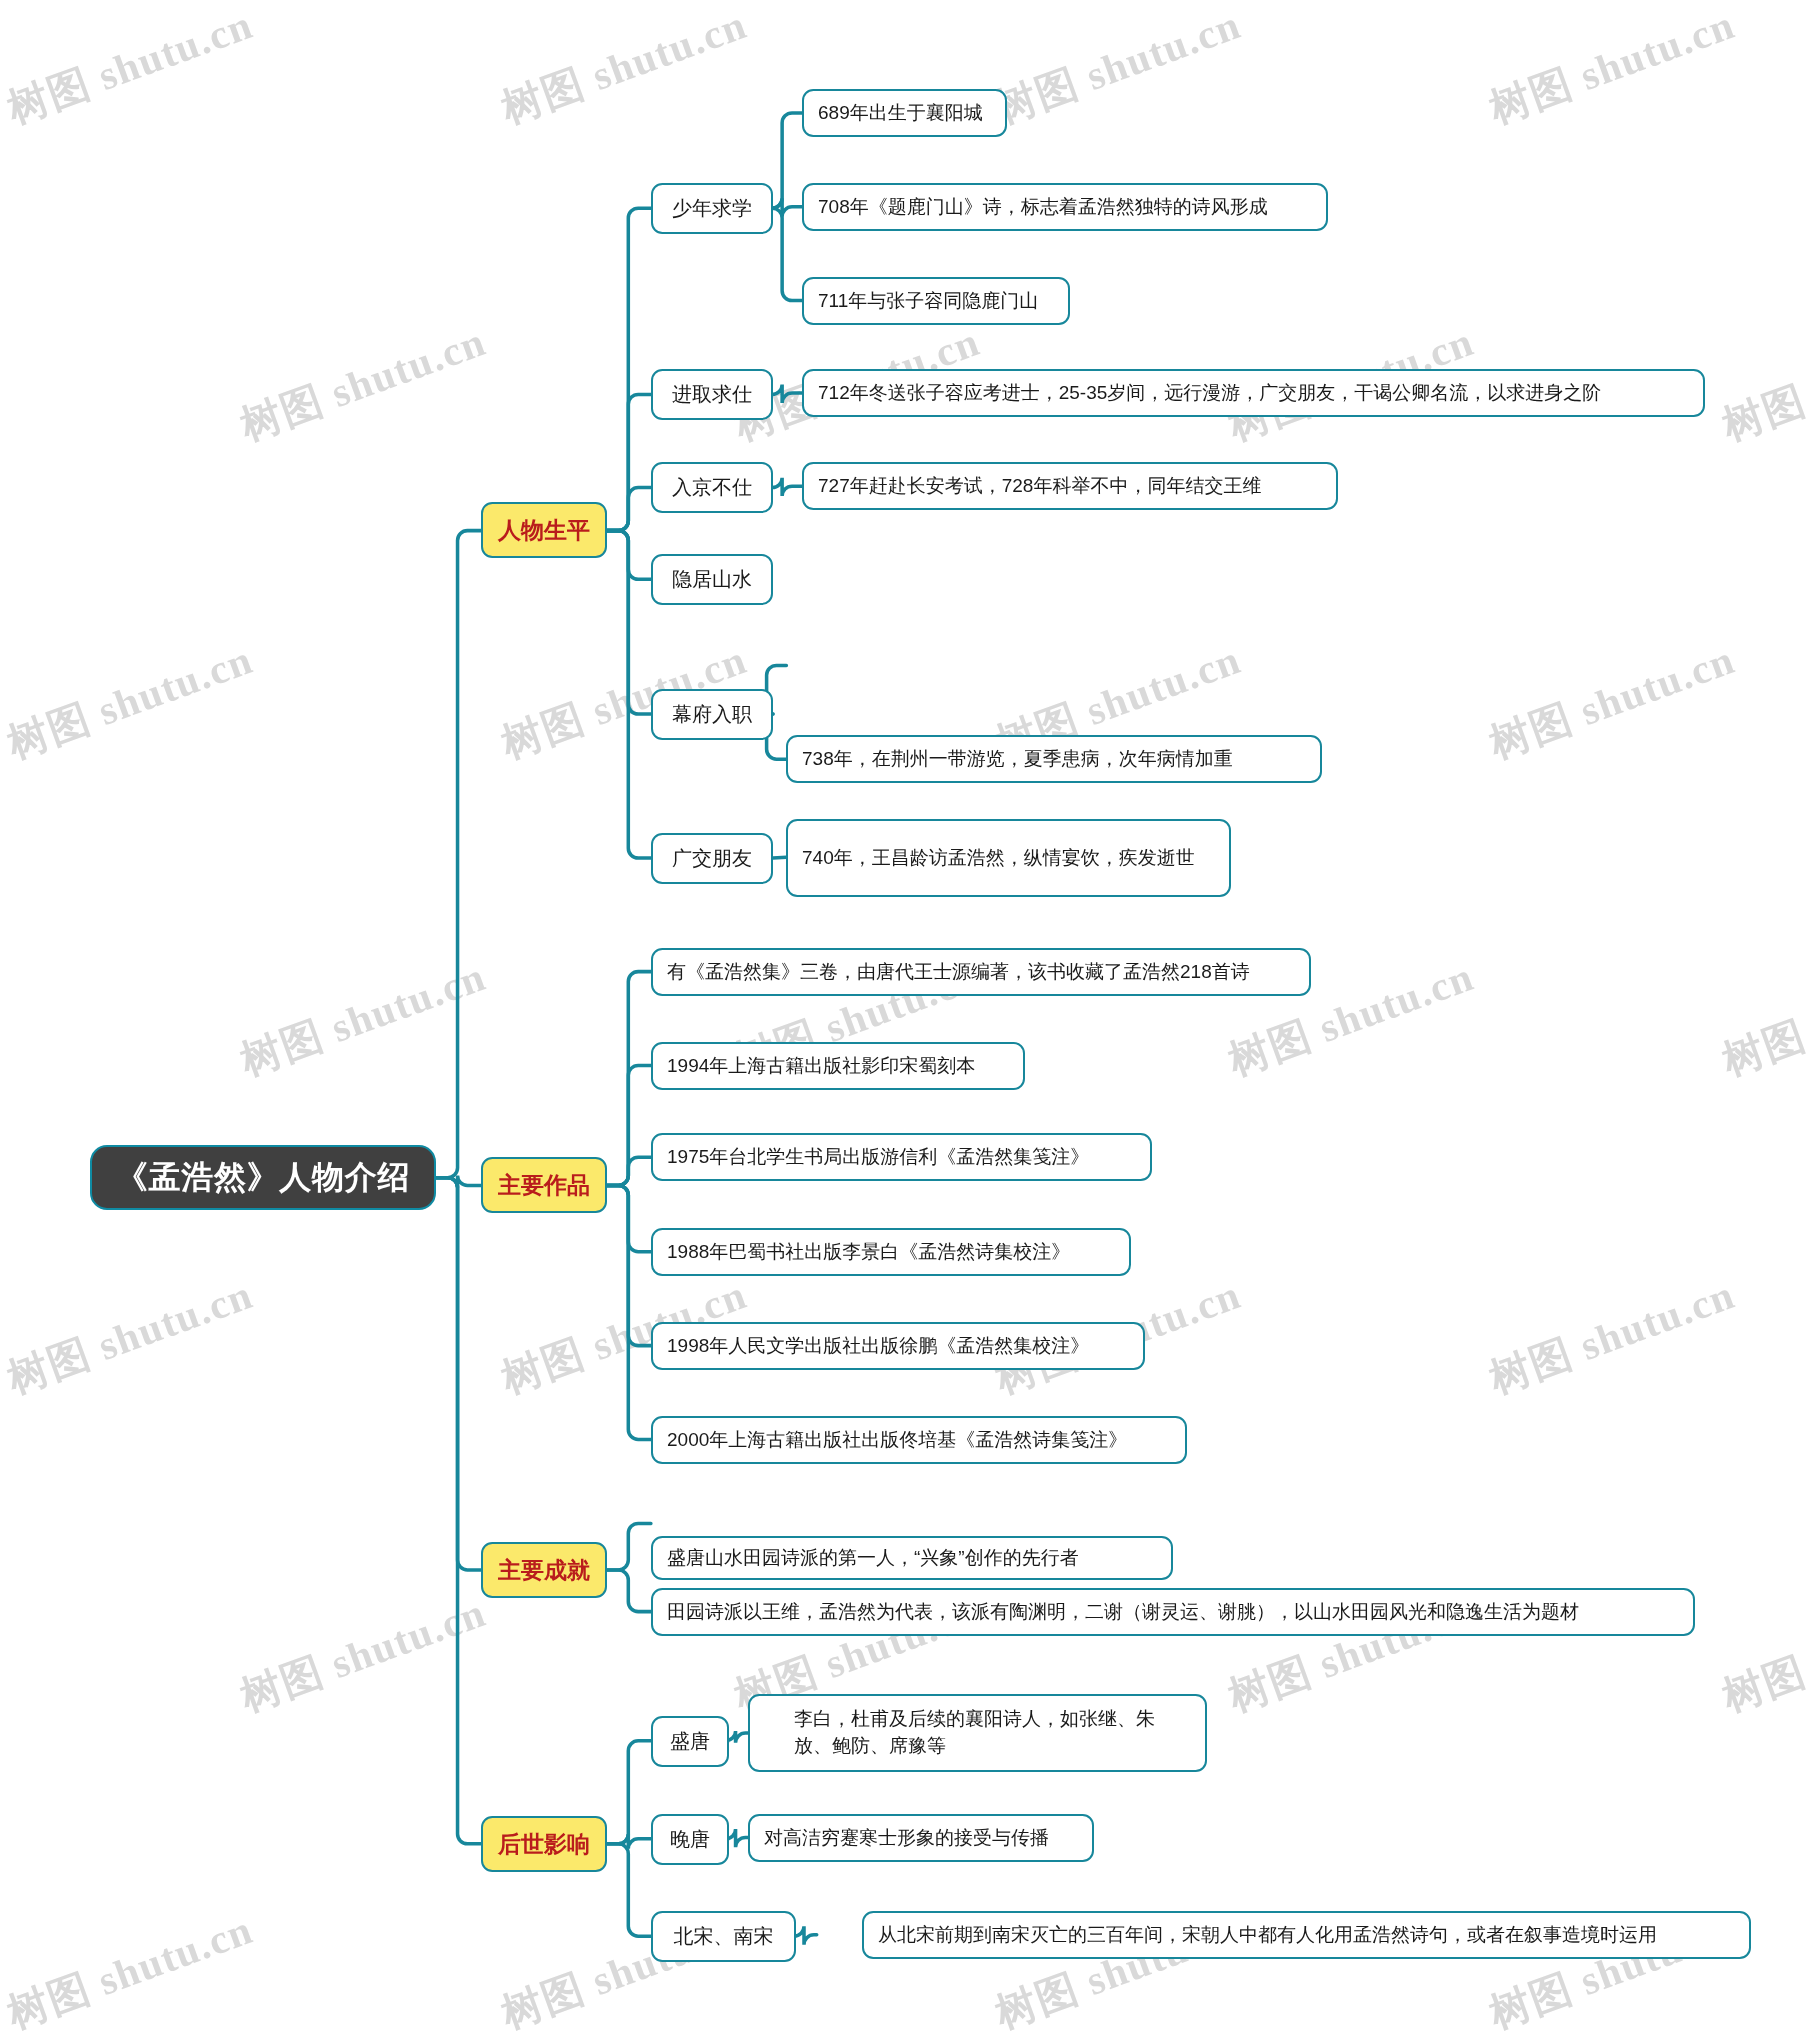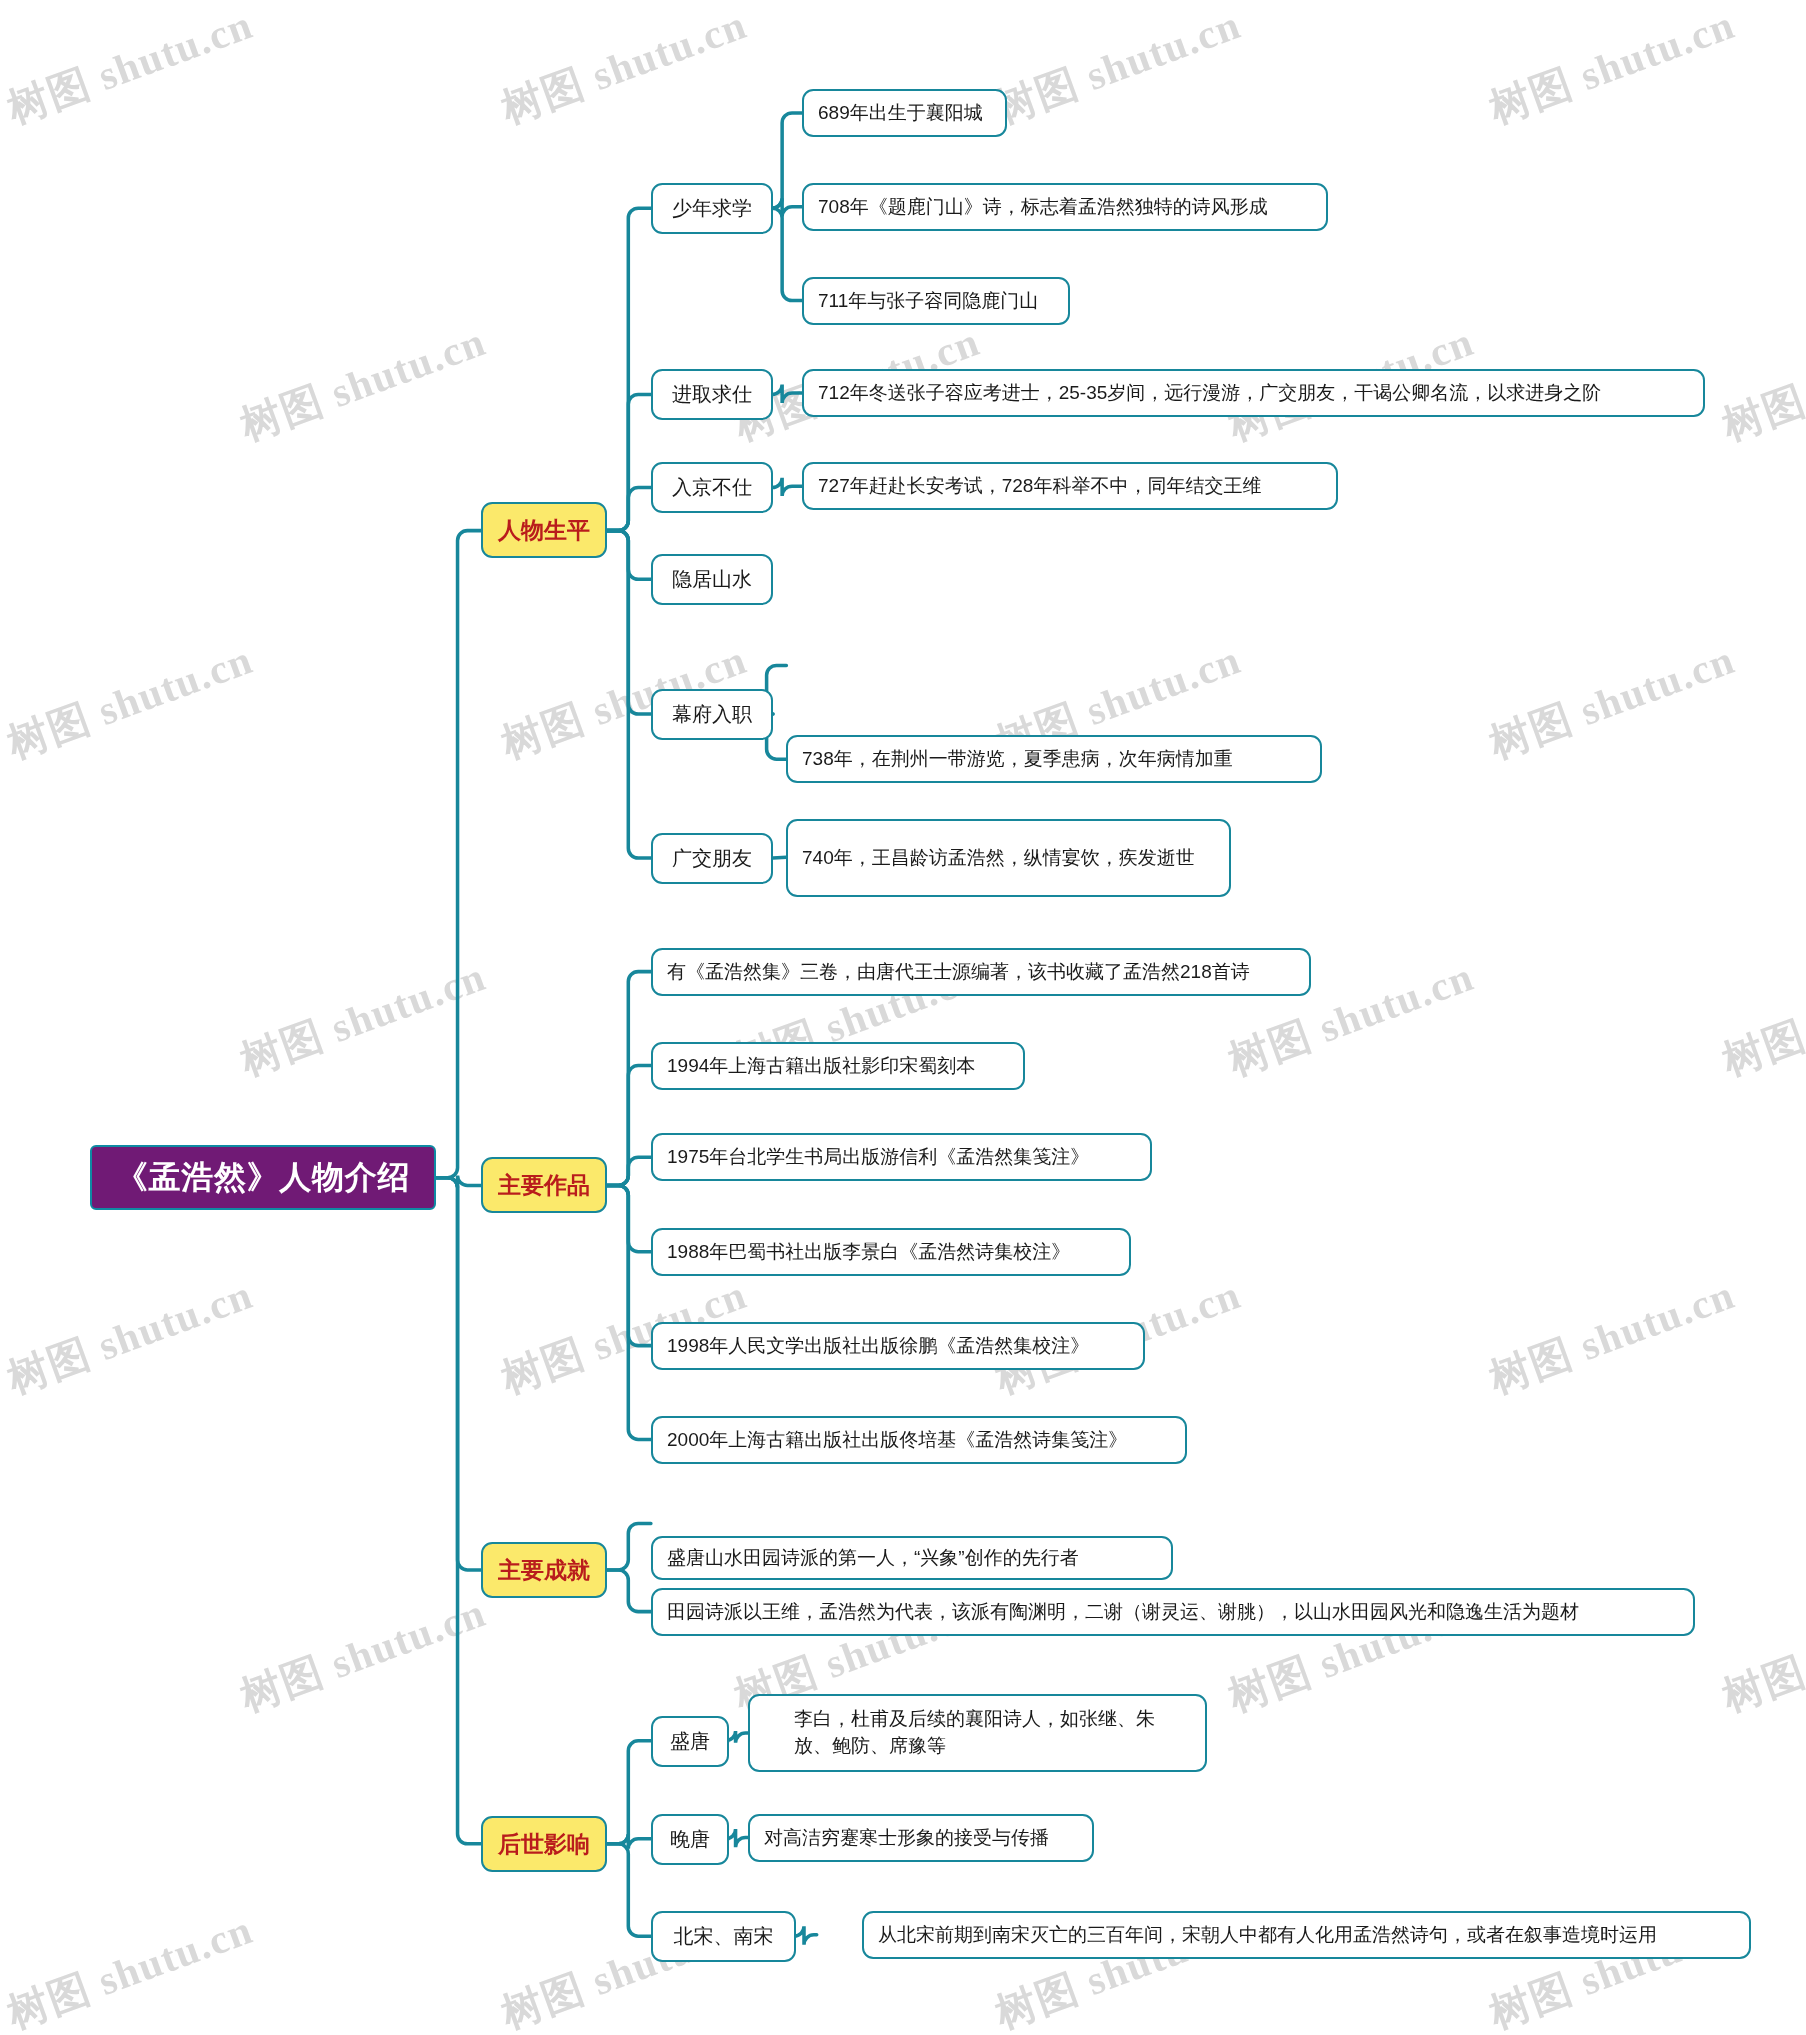--- a/index.html
+++ b/index.html
@@ -49,26 +49,26 @@
     align-items:center;
     border-radius:10px;
     border:2.1px solid #17879b;
     background:#ffffff;
     color:#1a1a1a;
     line-height:1.42;
     font-size:19px;
     padding:7px 12.7px;
   }
   .node.root{
-    background:#701a75;
+    background:#404040;
     border:2.1px solid #0f8ba3;
     color:#ffffff;
     font-size:32px;
     font-weight:700;
-    border-radius:6px;
+    border-radius:17px;
     justify-content:center;
     letter-spacing:0.7px;
     padding:11.3px 17px;
   }
   .node.branch{
     background:#fbe96b;
     border:2.1px solid #17879b;
     color:#b91c1c;
     font-size:23px;
     font-weight:700;

